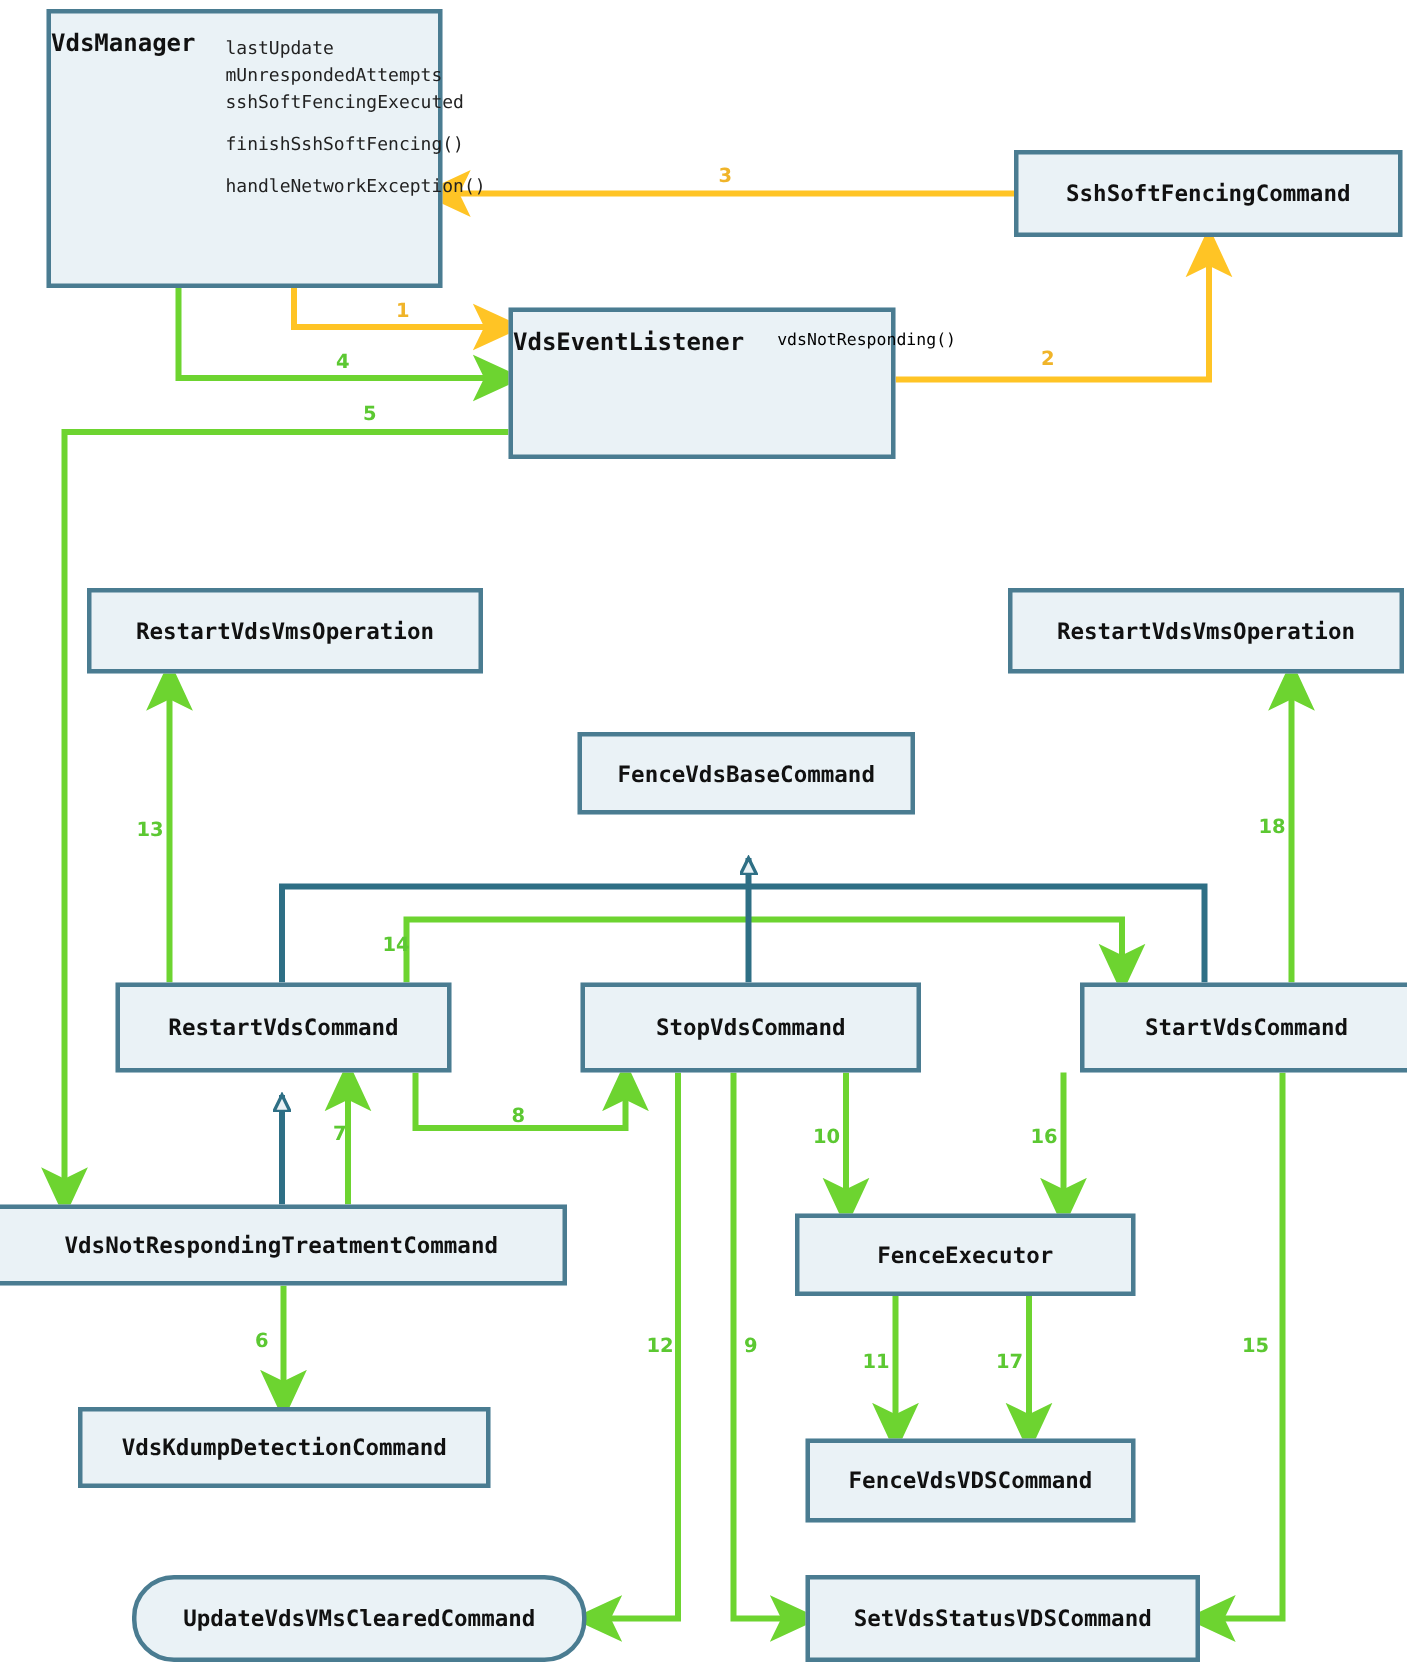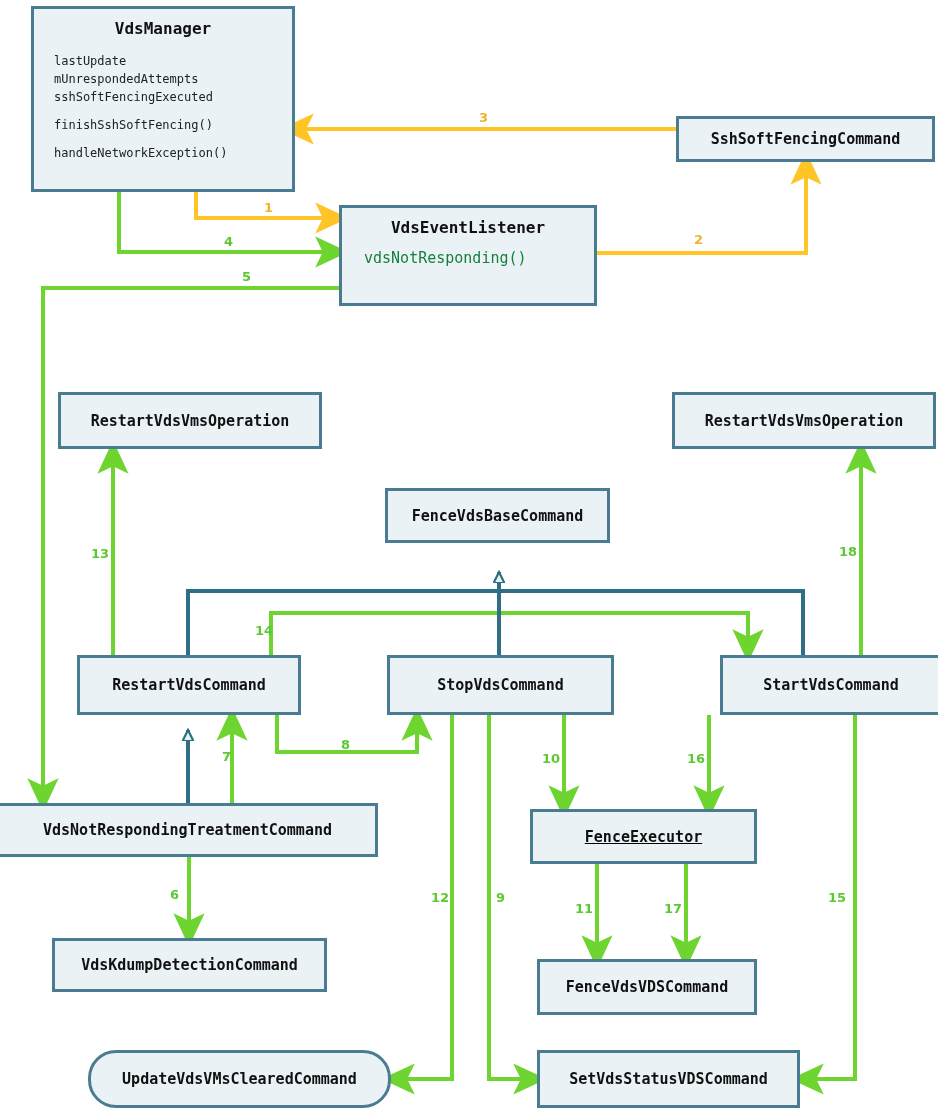--- a/index.html
+++ b/index.html
@@ -1,30 +1,30 @@
 <!DOCTYPE html>
 <html><head>
 <meta charset="utf-8">
 <style>
   html,body{margin:0;padding:0;background:#ffffff;}
   #canvas{position:relative;width:938px;height:1110px;background:#ffffff;
           font-family:"DejaVu Sans Mono", monospace;}
   svg.layer{position:absolute;left:0;top:0;width:938px;height:1110px;}
   .node{position:absolute;box-sizing:border-box;background:#eaf2f6;
-        border:3px solid #4a7c91;display:flex;flex-direction:column;
+        border:3px solid #4a7c91;display:flex;flex-direction:row;
         align-items:center;justify-content:center;}
   .node .title{font-weight:bold;font-size:15px;color:#111111;
         font-family:"DejaVu Sans Mono", monospace;letter-spacing:0px;white-space:nowrap;}
   .node.compart{align-items:flex-start;justify-content:flex-start;padding:0;}
   .bigbox .title{display:block;width:100%;text-align:center;margin-top:10px;font-size:16px;}
   .attrs{font-size:12px;color:#222;line-height:18px;margin-top:14px;padding-left:20px;
          font-family:"DejaVu Sans Mono", monospace;}
   .attrs div{white-space:nowrap;}
   .attrs .gap{height:10px;}
-  .method{font-size:15px;color:#15803d;padding-left:22px;margin-top:12px;
+  .method{font-size:11px;color:#000000;padding-left:22px;margin-top:12px;
           font-family:"DejaVu Sans Mono", monospace;white-space:nowrap;}
   .elabel{position:absolute;font-family:"DejaVu Sans", sans-serif;font-weight:bold;
           font-size:13px;color:#5cc832;}
   .elabel.orange{color:#f0b429;}
 </style>
 </head>
 <body>
 
 <div id="canvas">
 
@@ -92,21 +92,21 @@
       <div>lastUpdate</div>
       <div>mUnrespondedAttempts</div>
       <div>sshSoftFencingExecuted</div>
       <div class="gap"></div>
       <div>finishSshSoftFencing()</div>
       <div class="gap"></div>
       <div>handleNetworkException()</div>
     </div>
   </div>
 
-  <div class="node" style="left:676px;top:100px;width:259px;height:46px;margin-top:16px;">
+  <div class="node" style="left:676px;top:100px;width:259px;height:58px;">
     <span class="title">SshSoftFencingCommand</span>
   </div>
 
   <div class="node bigbox compart" style="left:339px;top:205px;width:258px;height:101px;">
     <span class="title">VdsEventListener</span>
     <div class="method">vdsNotResponding()</div>
   </div>
 
   <div class="node" style="left:58px;top:392px;width:264px;height:57px;">
     <span class="title">RestartVdsVmsOperation</span>
@@ -129,21 +129,21 @@
   </div>
 
   <div class="node" style="left:720px;top:655px;width:222px;height:60px;text-align:center;">
     <span class="title">StartVdsCommand</span>
   </div>
 
   <div class="node" style="left:-3px;top:803px;width:381px;height:54px;">
     <span class="title">VdsNotRespondingTreatmentCommand</span>
   </div>
 
-  <div class="node" style="left:530px;top:809px;width:227px;height:55px;text-decoration:underline;">
+  <div class="node" style="left:530px;top:809px;width:227px;height:55px;">
     <span class="title">FenceExecutor</span>
   </div>
 
   <div class="node" style="left:52px;top:938px;width:275px;height:54px;">
     <span class="title">VdsKdumpDetectionCommand</span>
   </div>
 
   <div class="node" style="left:537px;top:959px;width:220px;height:56px;">
     <span class="title">FenceVdsVDSCommand</span>
   </div>

